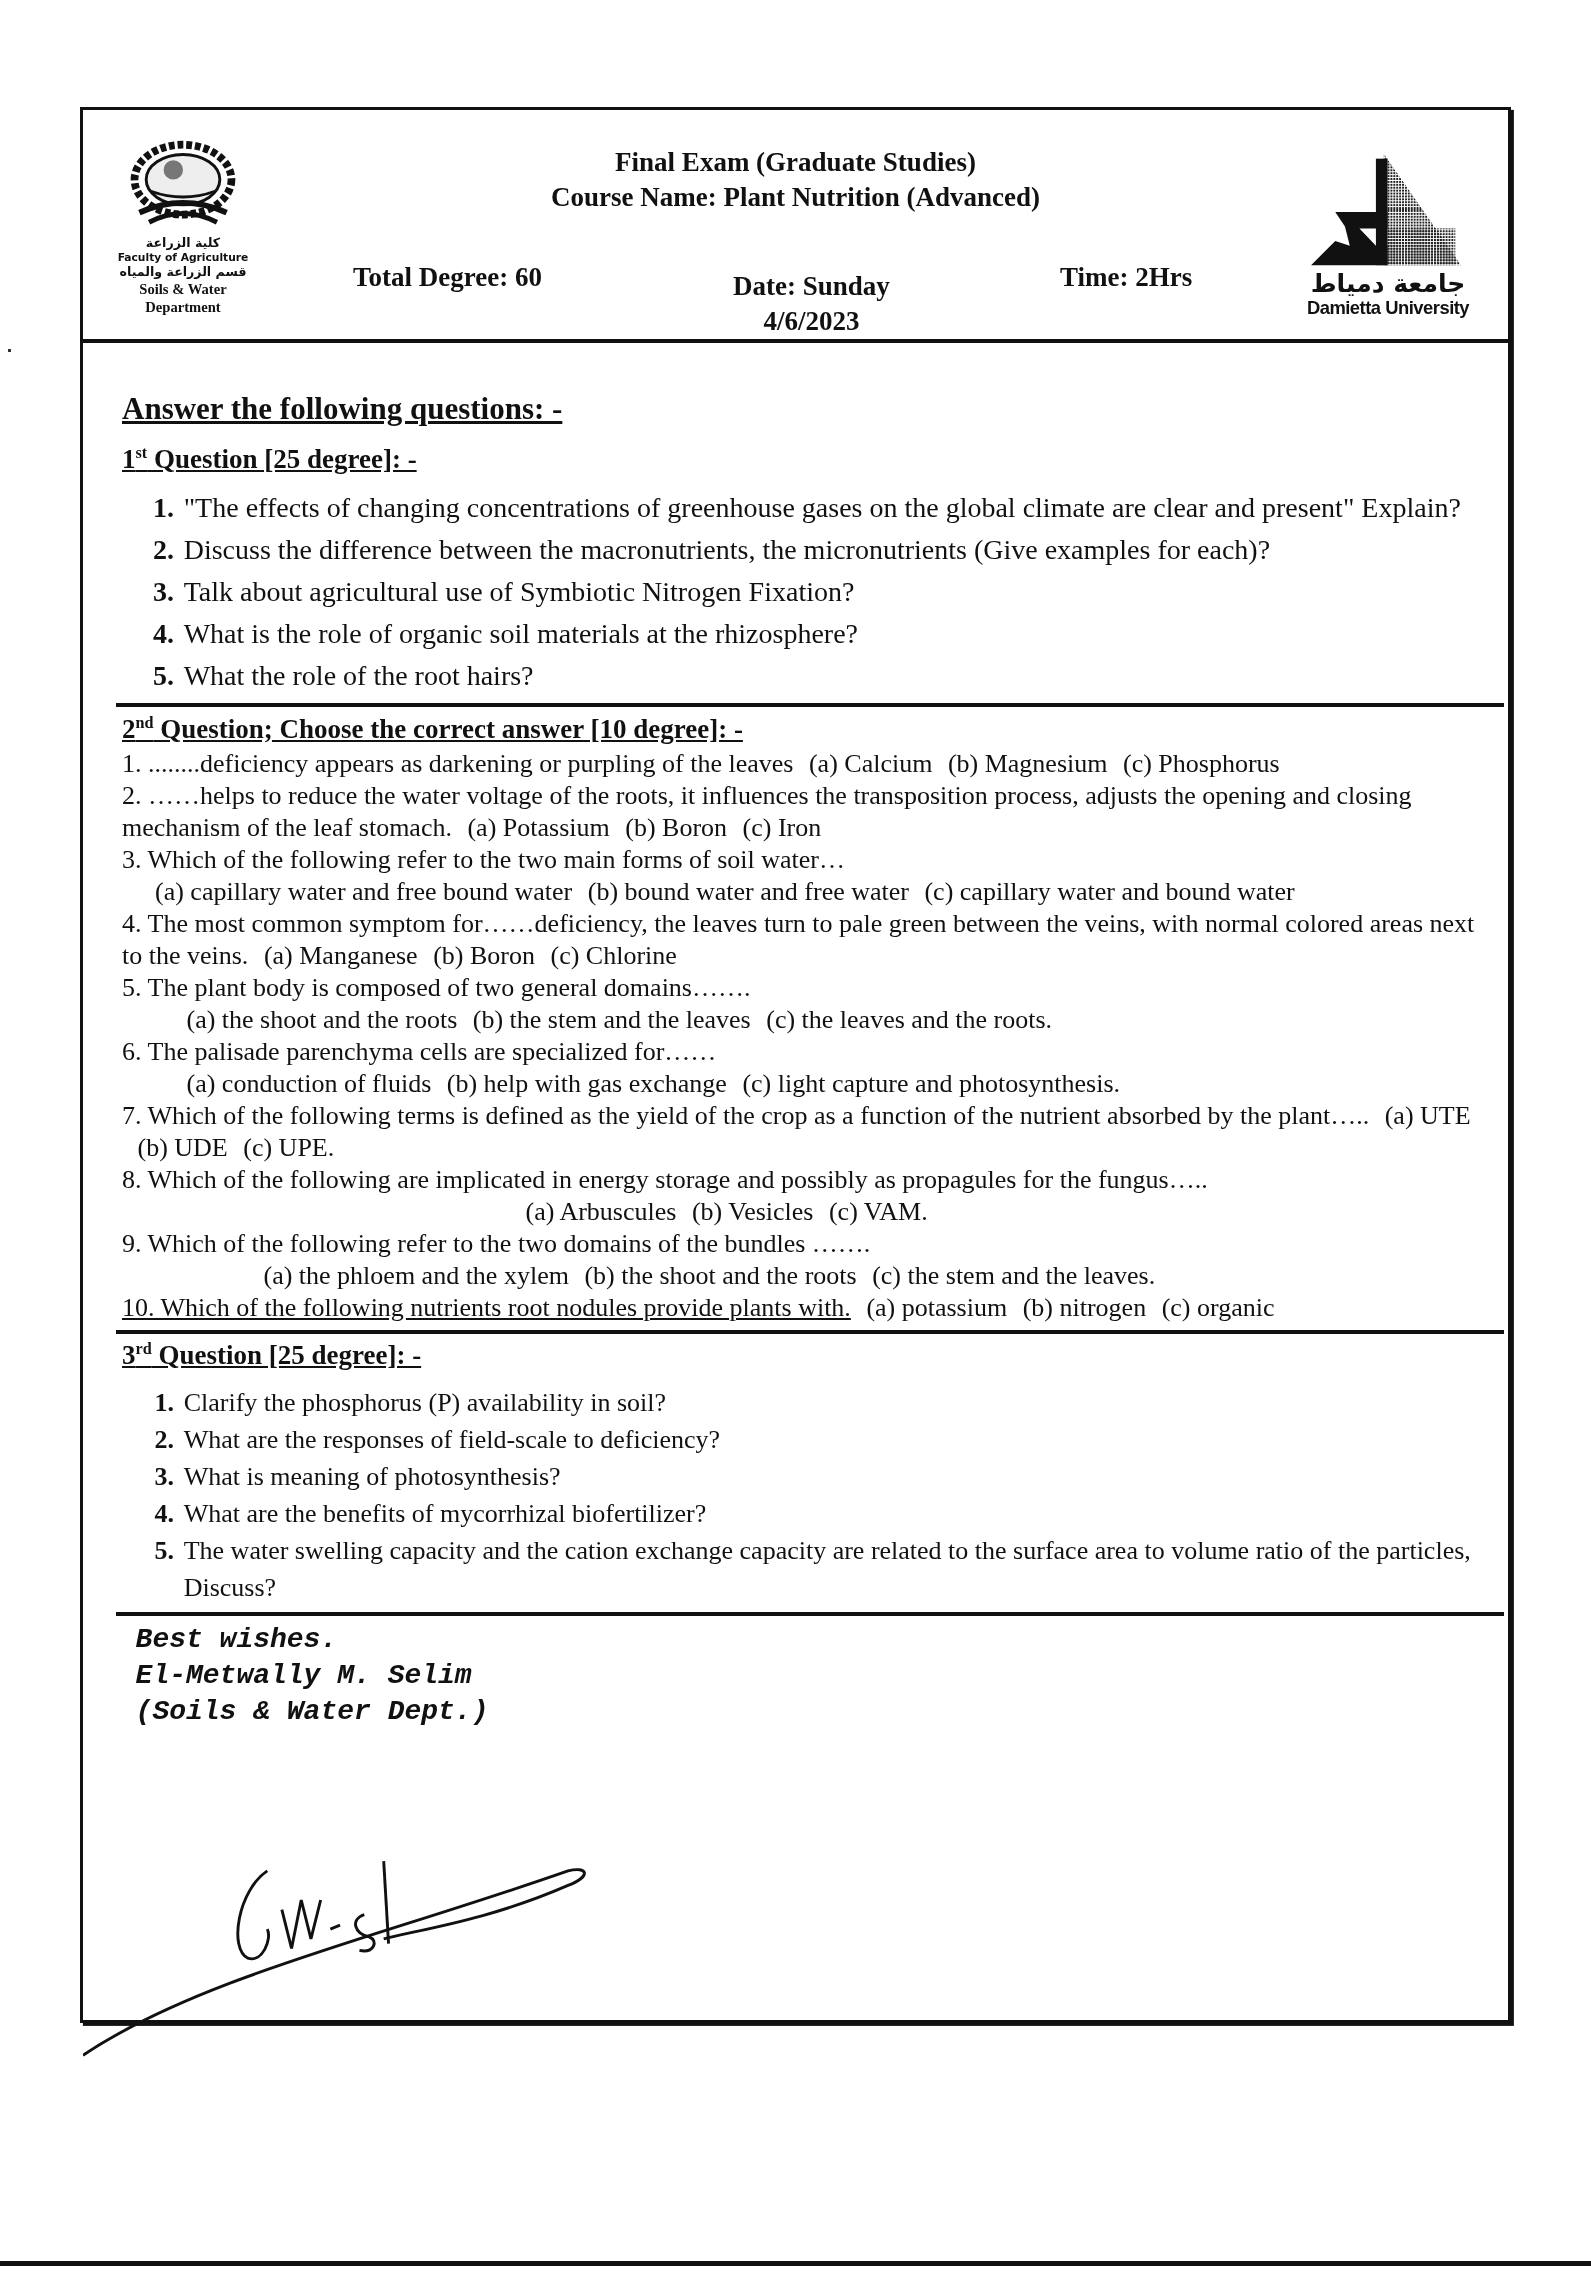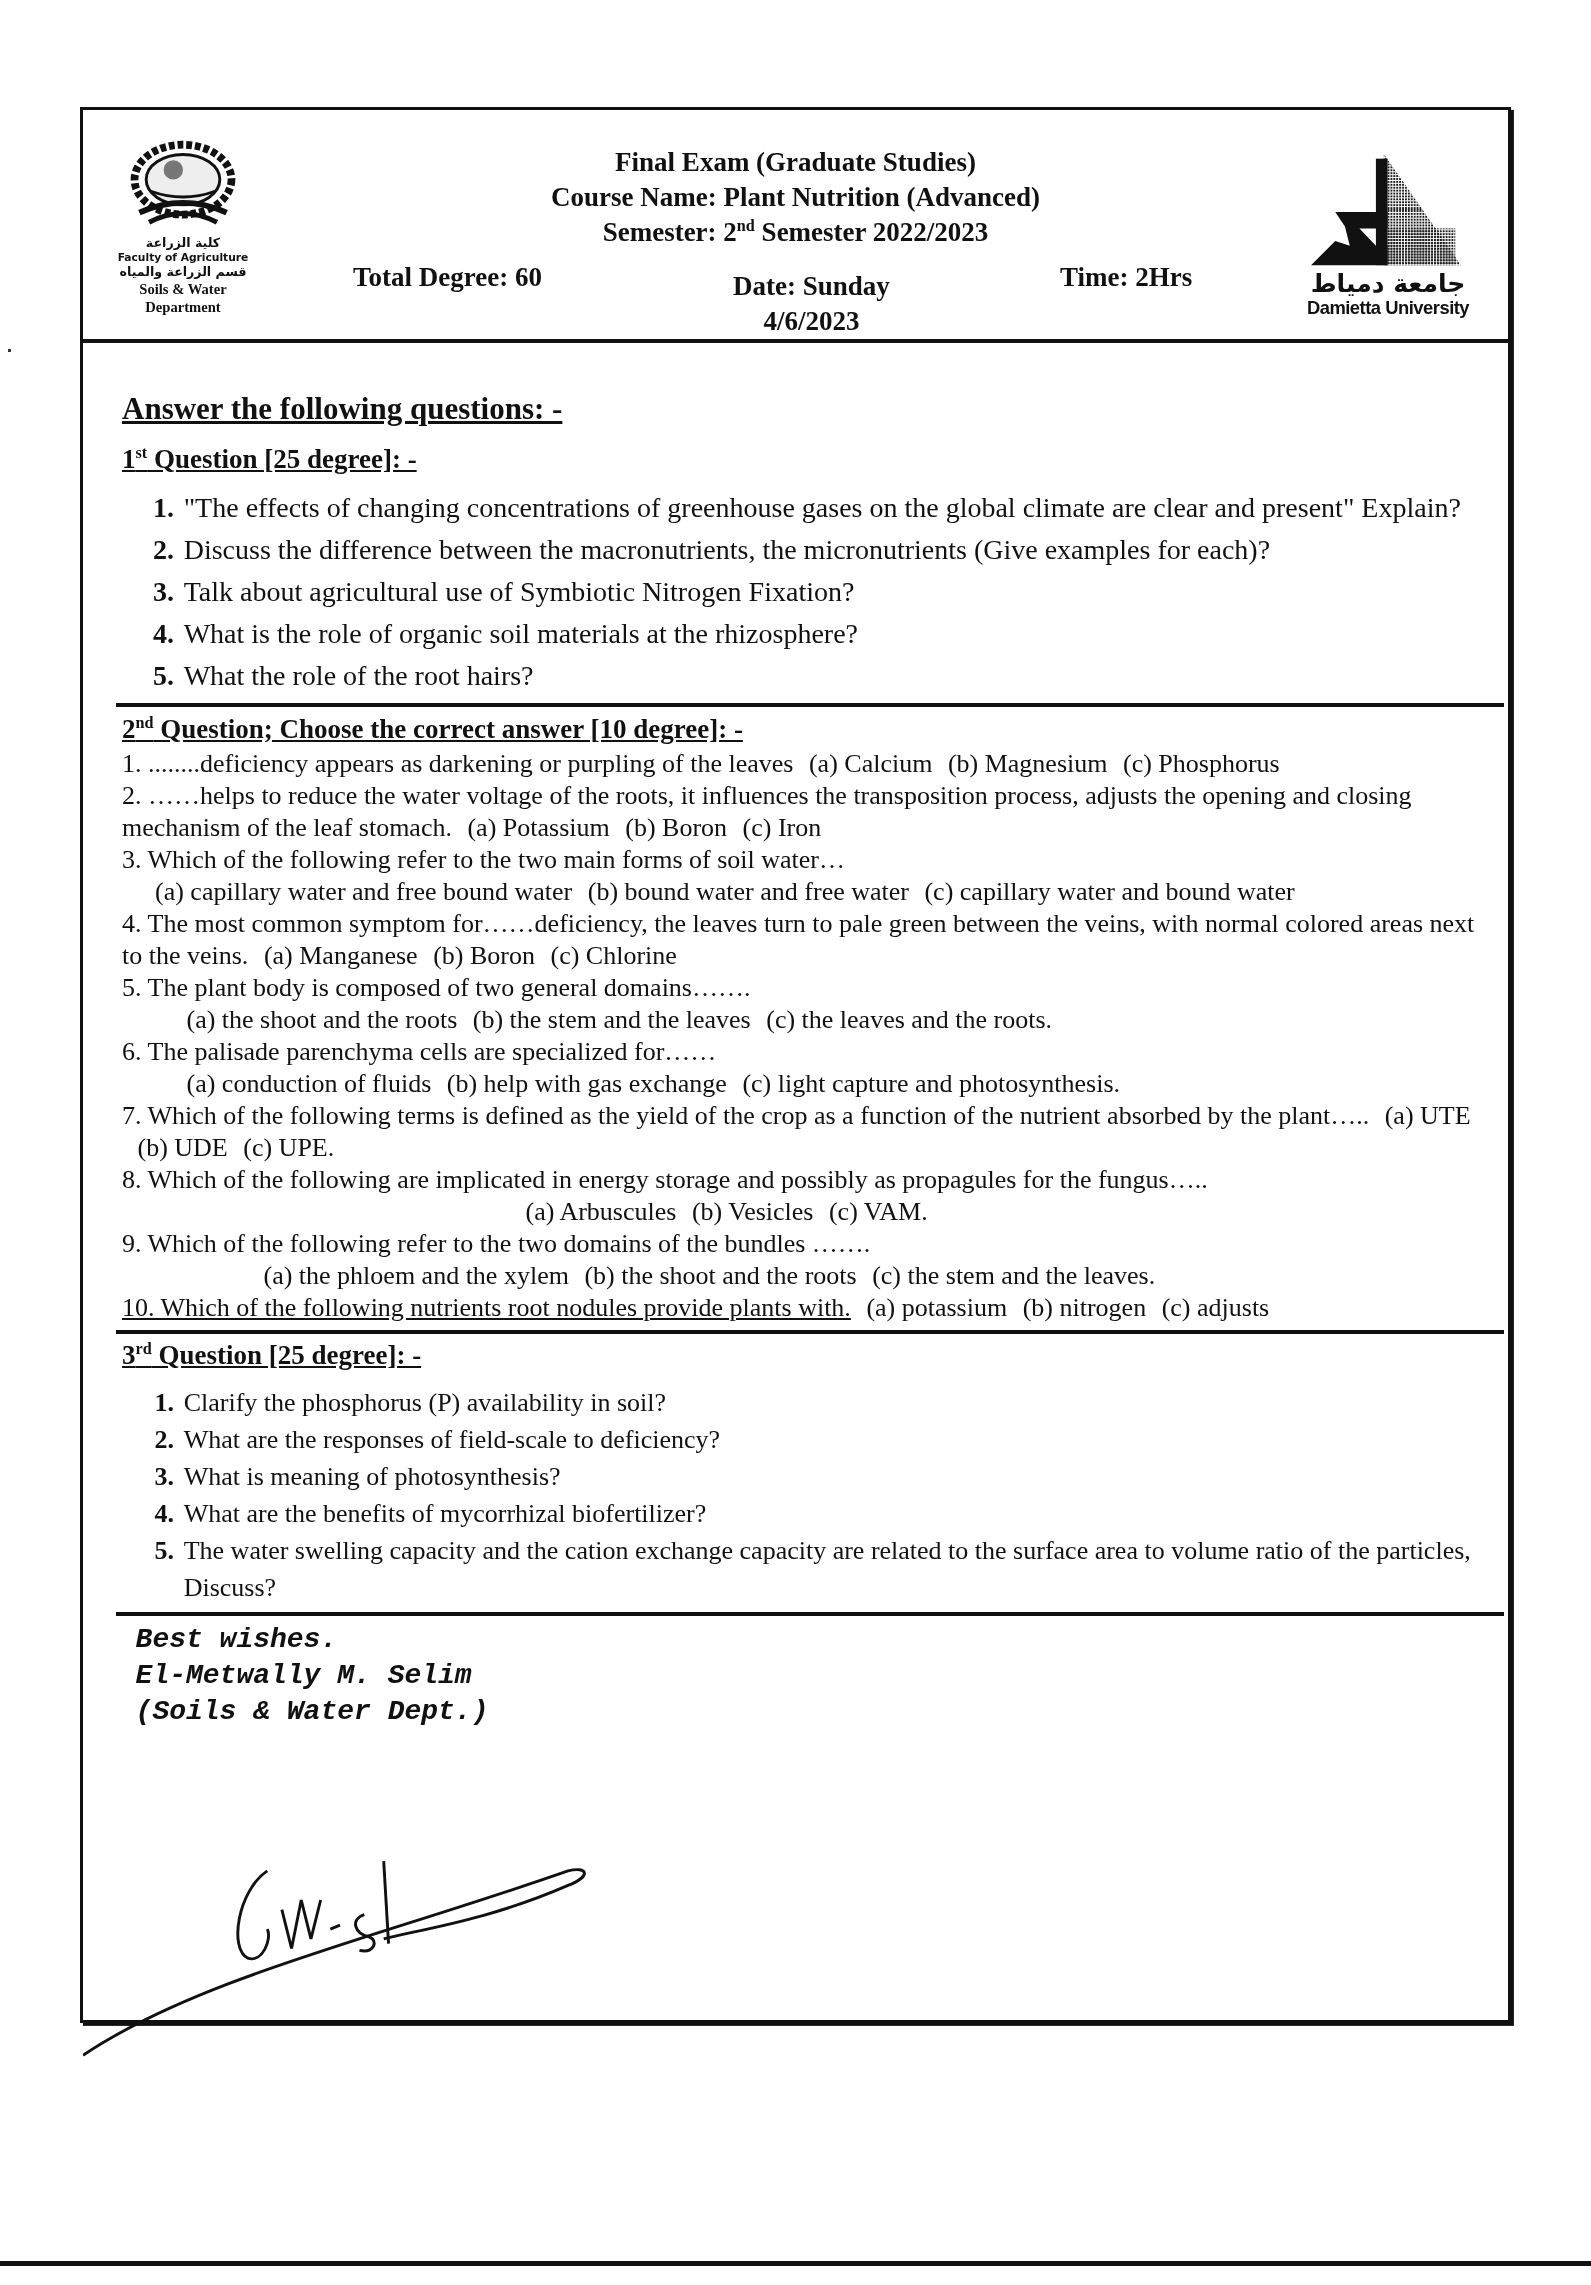--- a/index.html
+++ b/index.html
@@ -58,21 +58,20 @@
       <div class="ar">كلية الزراعة</div>
       <div class="ar" style="font-size:10.7px;">Faculty of Agriculture</div>
       <div class="ar">قسم الزراعة والمياه</div>
       <div class="en">Soils &amp; Water</div>
       <div class="en">Department</div>
     </div>
 
     <div class="titles">
       <div>Final Exam (Graduate Studies)</div>
       <div>Course Name: Plant Nutrition (Advanced)</div>
-      <div><span>Semester: 2</span><sup>nd</sup><span> Semester 2022/2023</span></div>
     </div>
 
     <div class="meta-row m-degree">Total Degree: 60</div>
     <div class="meta-row m-date" style="top:159px;">
       <div>Date: Sunday</div>
       <div>4/6/2023</div>
     </div>
     <div class="meta-row m-time">Time: 2Hrs</div>
 
     <div class="logo-right">
@@ -128,21 +127,21 @@
       <div id="q2list">
           <div class="item"><span>1. ........deficiency appears as darkening or purpling of the leaves</span><span><span class="opt" style="margin-left: 15.5px;">(a) Calcium</span><span class="opt" style="margin-left: 15.5px;">(b) Magnesium</span><span class="opt" style="margin-left: 15.5px;">(c) Phosphorus</span></span></div>
           <div class="item"><span>2. ……helps to reduce the water voltage of the roots, it influences the transposition process, adjusts the opening and closing mechanism of the leaf stomach.</span><span><span class="opt" style="margin-left: 15.5px;">(a) Potassium</span><span class="opt" style="margin-left: 15.5px;">(b) Boron</span><span class="opt" style="margin-left: 15.5px;">(c) Iron</span></span></div>
           <div class="item"><span>3. Which of the following refer to the two main forms of soil water…</span><div class="ind" style="padding-left: 17.5px;"><span class="opt" style="margin-left: 15.5px;">(a) capillary water and free bound water</span><span class="opt" style="margin-left: 15.5px;">(b) bound water and free water</span><span class="opt" style="margin-left: 15.5px;">(c) capillary water and bound water</span></div></div>
           <div class="item"><span>4. The most common symptom for……deficiency, the leaves turn to pale green between the veins, with normal colored areas next to the veins.</span><span><span class="opt" style="margin-left: 15.5px;">(a) Manganese</span><span class="opt" style="margin-left: 15.5px;">(b) Boron</span><span class="opt" style="margin-left: 15.5px;">(c) Chlorine</span></span></div>
           <div class="item"><span>5. The plant body is composed of two general domains…….</span><div class="ind" style="padding-left: 49px;"><span class="opt" style="margin-left: 15.5px;">(a) the shoot and the roots</span><span class="opt" style="margin-left: 15.5px;">(b) the stem and the leaves</span><span class="opt" style="margin-left: 15.5px;">(c) the leaves and the roots.</span></div></div>
           <div class="item"><span>6. The palisade parenchyma cells are specialized for……</span><div class="ind" style="padding-left: 49px;"><span class="opt" style="margin-left: 15.5px;">(a) conduction of fluids</span><span class="opt" style="margin-left: 15.5px;">(b) help with gas exchange</span><span class="opt" style="margin-left: 15.5px;">(c) light capture and photosynthesis.</span></div></div>
           <div class="item"><span>7. Which of the following terms is defined as the yield of the crop as a function of the nutrient absorbed by the plant…..</span><span><span class="opt" style="margin-left: 15.5px;">(a) UTE</span><span class="opt" style="margin-left: 15.5px;">(b) UDE</span><span class="opt" style="margin-left: 15.5px;">(c) UPE.</span></span></div>
           <div class="item"><span>8. Which of the following are implicated in energy storage and possibly as propagules for the fungus…..</span><div class="ind" style="padding-left: 388px;"><span class="opt" style="margin-left: 15.5px;">(a) Arbuscules</span><span class="opt" style="margin-left: 15.5px;">(b) Vesicles</span><span class="opt" style="margin-left: 15.5px;">(c) VAM.</span></div></div>
           <div class="item"><span>9. Which of the following refer to the two domains of the bundles …….</span><div class="ind" style="padding-left: 126px;"><span class="opt" style="margin-left: 15.5px;">(a) the phloem and the xylem</span><span class="opt" style="margin-left: 15.5px;">(b) the shoot and the roots</span><span class="opt" style="margin-left: 15.5px;">(c) the stem and the leaves.</span></div></div>
-          <div class="item" style="text-decoration: underline;"><span>10. Which of the following nutrients root nodules provide plants with.</span><span><span class="opt" style="margin-left: 15.5px;">(a) potassium</span><span class="opt" style="margin-left: 15.5px;">(b) nitrogen</span><span class="opt" style="margin-left: 15.5px;">(c) adjusts</span></span></div>
+          <div class="item" style="text-decoration: underline;"><span>10. Which of the following nutrients root nodules provide plants with.</span><span><span class="opt" style="margin-left: 15.5px;">(a) potassium</span><span class="opt" style="margin-left: 15.5px;">(b) nitrogen</span><span class="opt" style="margin-left: 15.5px;">(c) organic</span></span></div>
         </div>
     </section>
 
     <div class="rule"></div>
 
     <section class="q3">
       <div class="qhead"><span>3</span><sup>rd</sup><span> Question [25 degree]: -</span></div>
       <ul class="list1" id="q3list">
           <li>
             <span class="n">1.</span>

